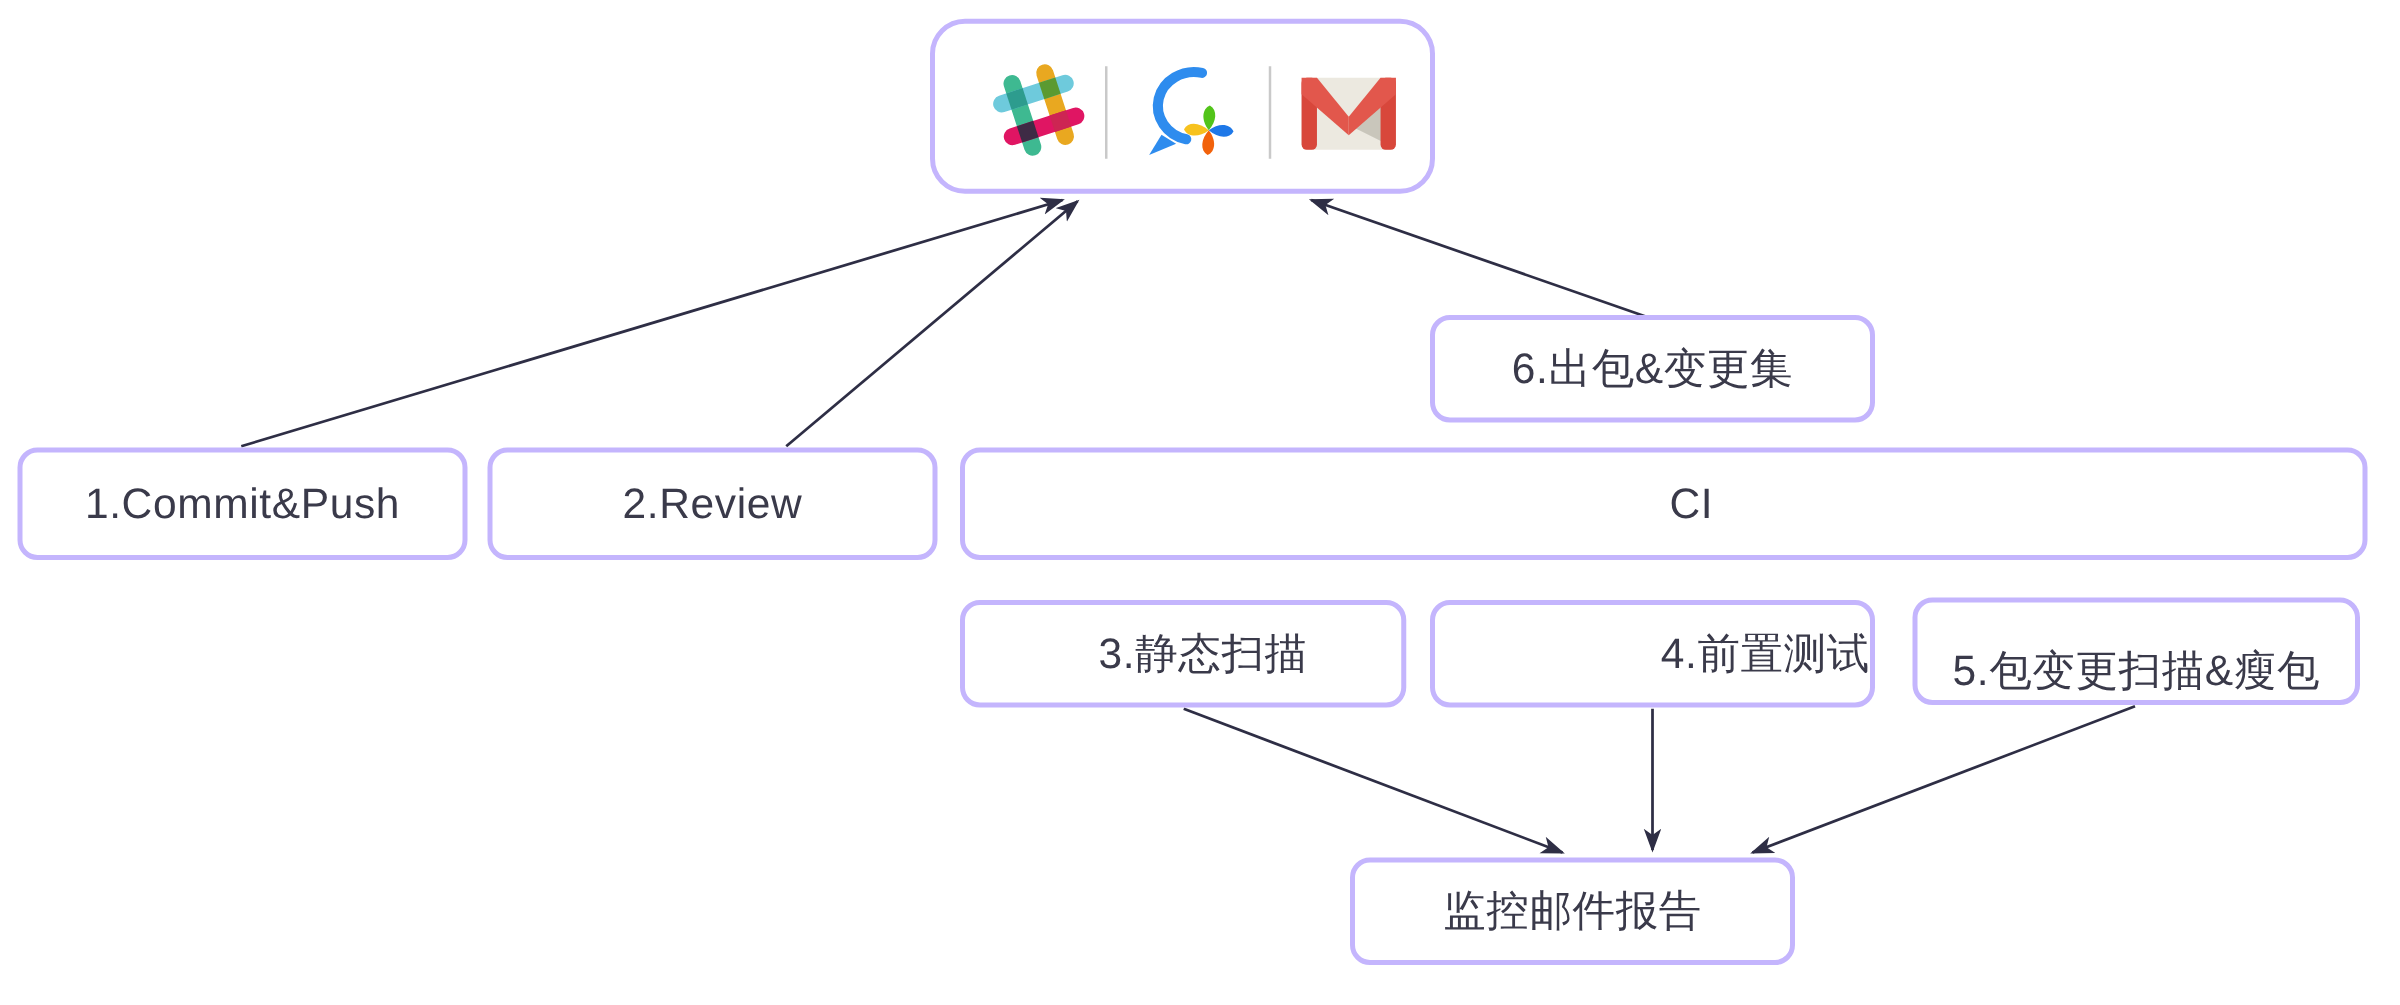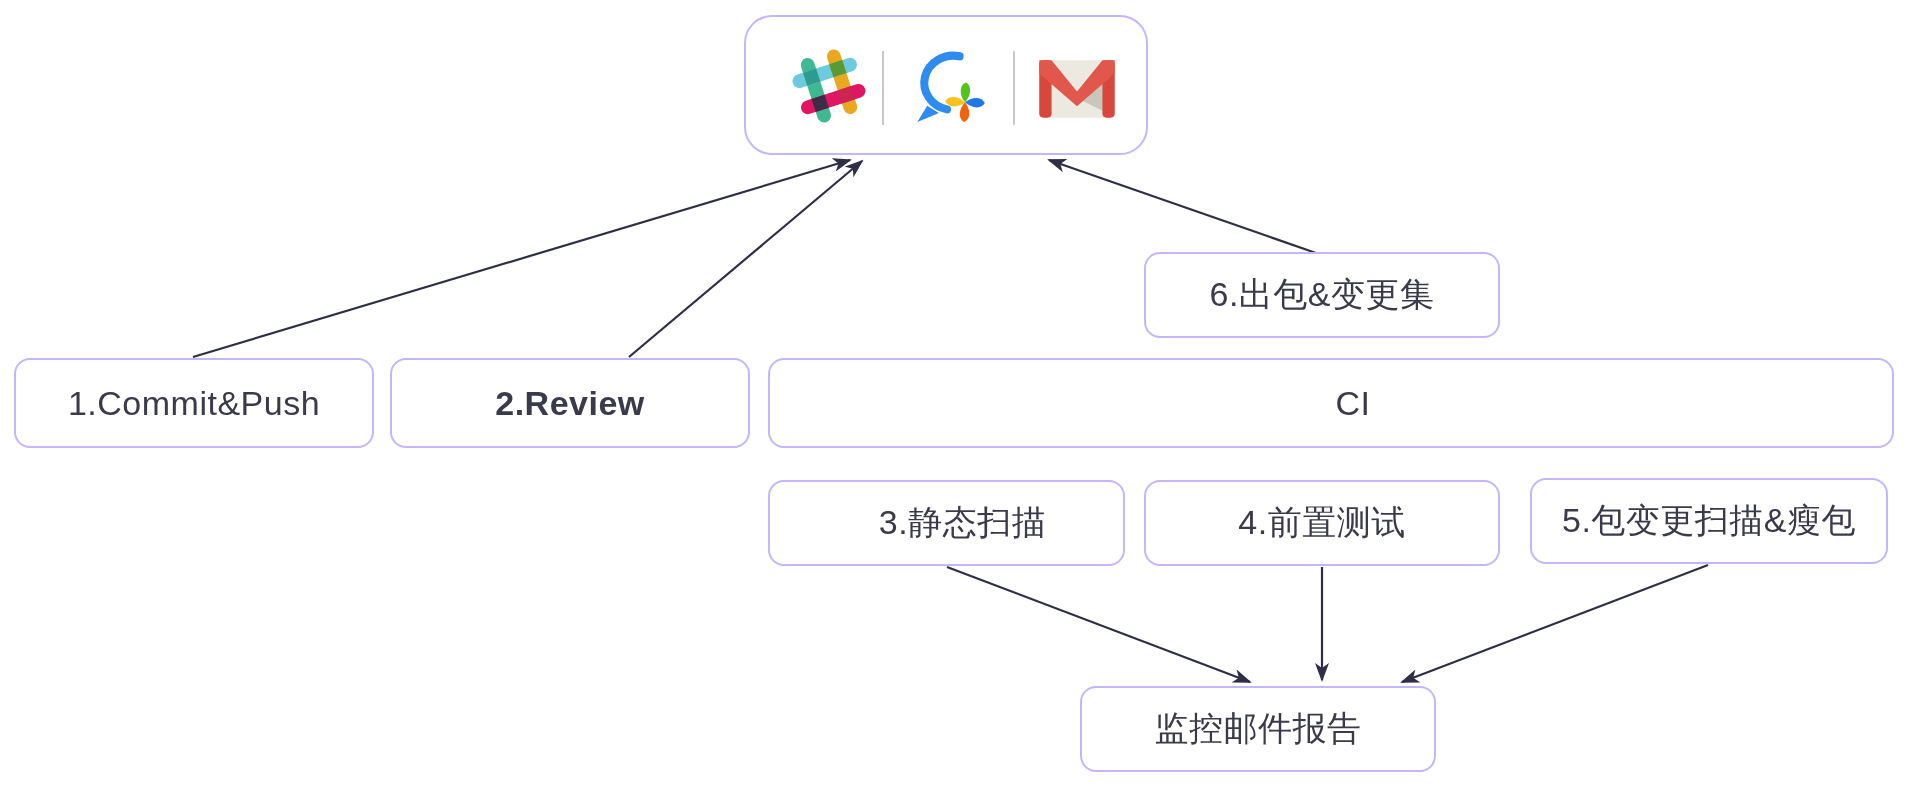--- a/index.html
+++ b/index.html
@@ -18,39 +18,39 @@
   .arrow-layer {
     position: absolute;
     left: 0; top: 0;
     width: 1920px; height: 804px;
     pointer-events: none;
   }
   .node {
     position: absolute;
     box-sizing: border-box;
     background: #ffffff;
-    border: 2px solid #c4b5fd;
+    border: 4px solid #c4b5fd;
     border-radius: 16px;
     display: flex;
     align-items: center;
     justify-content: center;
     color: #3a3a4a;
     font-size: 34px;
     letter-spacing: 0.5px;
     white-space: nowrap;
   }
   
   .n-channels      { left: 744px;  top: 15px;  width: 404px;  height: 140px; border-radius: 28px; }
   .n-commit        { left: 14px;   top: 358px; width: 360px;  height: 90px; align-items: center; }
-  .n-review        { left: 390px;  top: 358px; width: 360px;  height: 90px; font-weight: bold; }
+  .n-review        { left: 390px;  top: 358px; width: 360px;  height: 90px; }
   .n-ci            { left: 768px;  top: 358px; width: 1126px; height: 90px; padding-left: 44px; }
   .n-changeset     { left: 1144px; top: 252px; width: 356px;  height: 86px; }
   .n-static-scan   { left: 768px;  top: 480px; width: 357px;  height: 86px; padding-left: 32px; }
-  .n-pre-test      { left: 1144px; top: 480px; width: 356px;  height: 86px; }
-  .n-package-scan  { left: 1530px; top: 478px; width: 358px;  height: 86px; }
+  .n-pre-test      { left: 1144px; top: 480px; width: 356px;  height: 86px; justify-content: flex-end; }
+  .n-package-scan  { left: 1530px; top: 478px; width: 358px;  height: 86px; align-items: flex-end; }
   .n-monitor       { left: 1080px; top: 686px; width: 356px;  height: 86px; }
 
   
   .icon-wrap { position: absolute; }
   .icon-slack  { left: 40px;  top: 26px; width: 86px; height: 86px; }
   .icon-wecom  { left: 156px; top: 24px; width: 90px; height: 90px; }
   .icon-gmail  { left: 288px; top: 40px; width: 86px; height: 64px; }
   .divider {
     position: absolute;
     top: 34px;

